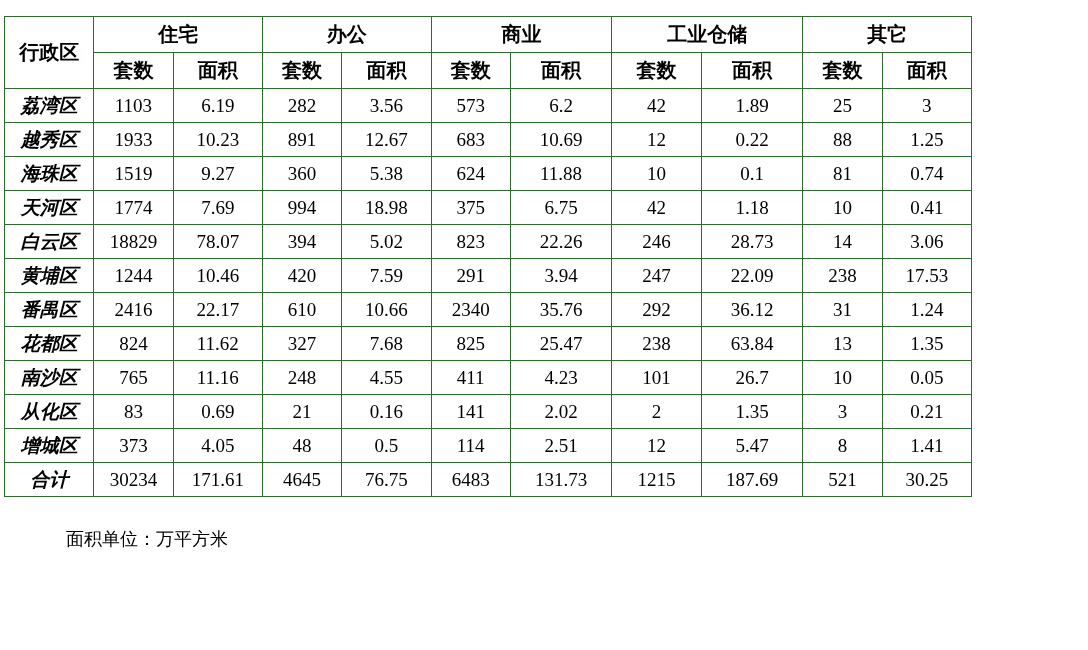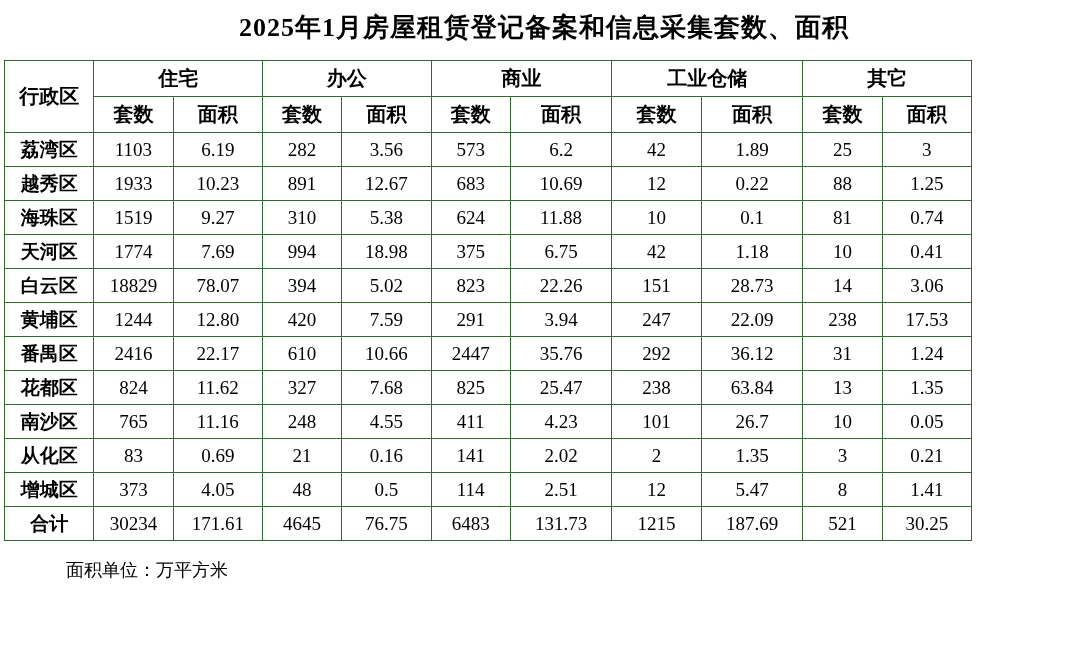--- a/index.html
+++ b/index.html
@@ -25,21 +25,21 @@
     font-size: 26px;
     font-weight: bold;
     letter-spacing: 1px;
     padding-top: 10px;
     padding-bottom: 12px;
     font-family: "Liberation Serif", "DejaVu Serif", serif;
   }
   table.data {
     border-collapse: collapse;
     width: 968px;
-    margin: 3px 4px;
+    margin: 16px 4px;
     table-layout: fixed;
   }
   table.data th, table.data td {
     border: 1px solid #2f6b2f;
     text-align: center;
     vertical-align: middle;
     font-size: 19px;
     height: 33px;
     padding: 0 2px;
     font-family: "Liberation Serif", "DejaVu Serif", serif;
@@ -50,20 +50,21 @@
   }
   .grp-head {
     height: 36px;
   }
   .sub-head {
     height: 36px;
   }
   .rowhead {
     font-weight: bold;
     font-size: 20px;
+    font-style: italic;
   }
   .total-row td {
     font-size: 20px;
   }
   .footer {
     margin: 0 4px;
     padding-top: 14px;
     display: flex;
     justify-content: space-between;
     font-size: 18px;
@@ -81,21 +82,20 @@
   col.c-num { width: 78px; }
   col.c-area { width: 88px; }
   col.c-num-w { width: 88px; }
   col.c-area-w { width: 100px; }
 </style>
 </head>
 <body>
 
 <div class="page">
 
-  <div class="title">2025年1月房屋租赁登记备案和信息采集套数、面积</div>
 
   <table class="data">
     <colgroup>
       <col class="c-region">
       <col class="c-num">
         <col class="c-area">
       <col class="c-num">
         <col class="c-area">
       <col class="c-num">
         <col class="c-area-w">
@@ -150,21 +150,21 @@
         <td>10.69</td>
         <td>12</td>
         <td>0.22</td>
         <td>88</td>
         <td>1.25</td>
       </tr>
       <tr>
         <td class="rowhead">海珠区</td>
         <td>1519</td>
         <td>9.27</td>
-        <td>310</td>
+        <td>360</td>
         <td>5.38</td>
         <td>624</td>
         <td>11.88</td>
         <td>10</td>
         <td>0.1</td>
         <td>81</td>
         <td>0.74</td>
       </tr>
       <tr>
         <td class="rowhead">天河区</td>
@@ -180,45 +180,45 @@
         <td>0.41</td>
       </tr>
       <tr>
         <td class="rowhead">白云区</td>
         <td>18829</td>
         <td>78.07</td>
         <td>394</td>
         <td>5.02</td>
         <td>823</td>
         <td>22.26</td>
-        <td>151</td>
+        <td>246</td>
         <td>28.73</td>
         <td>14</td>
         <td>3.06</td>
       </tr>
       <tr>
         <td class="rowhead">黄埔区</td>
         <td>1244</td>
-        <td>12.80</td>
+        <td>10.46</td>
         <td>420</td>
         <td>7.59</td>
         <td>291</td>
         <td>3.94</td>
         <td>247</td>
         <td>22.09</td>
         <td>238</td>
         <td>17.53</td>
       </tr>
       <tr>
         <td class="rowhead">番禺区</td>
         <td>2416</td>
         <td>22.17</td>
         <td>610</td>
         <td>10.66</td>
-        <td>2447</td>
+        <td>2340</td>
         <td>35.76</td>
         <td>292</td>
         <td>36.12</td>
         <td>31</td>
         <td>1.24</td>
       </tr>
       <tr>
         <td class="rowhead">花都区</td>
         <td>824</td>
         <td>11.62</td>

